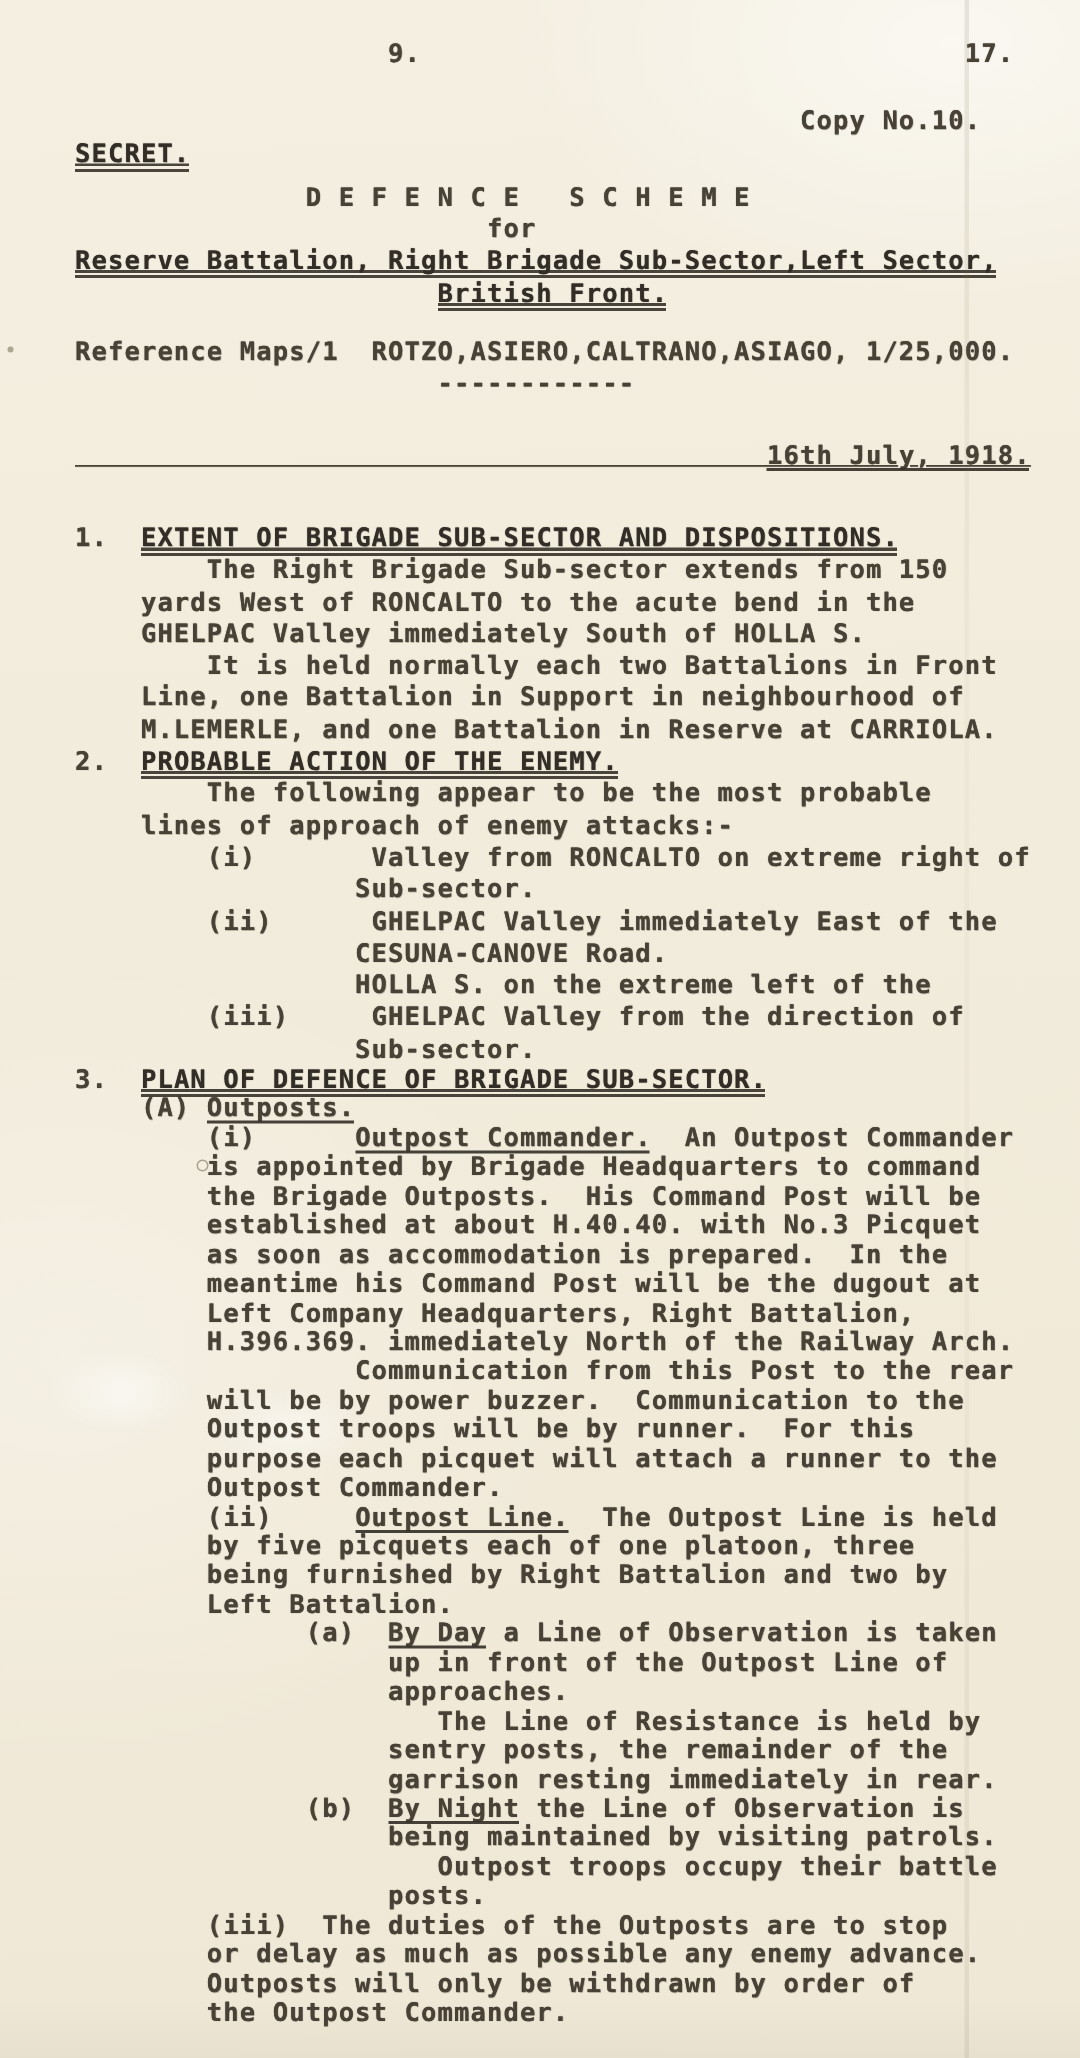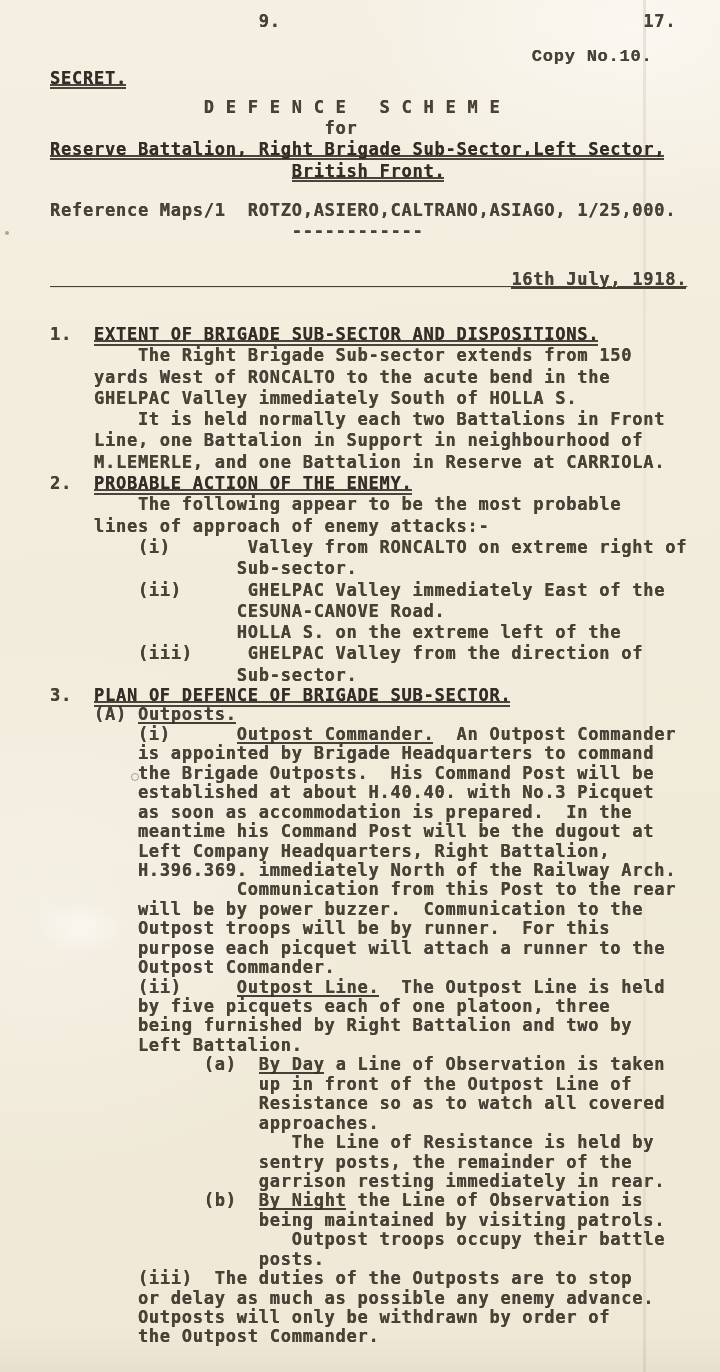--- a/index.html
+++ b/index.html
@@ -9,21 +9,21 @@
     font-family:"DejaVu Sans Mono", monospace;
   }
   .paper{
     position:relative;width:720px;height:1372px;overflow:hidden;
     background:
       radial-gradient(ellipse 420px 260px at 88% 2%, rgba(255,255,255,0.55), rgba(255,255,255,0) 70%),
       radial-gradient(ellipse 500px 400px at 6% 66%, rgba(255,255,255,0.28), rgba(255,255,255,0) 70%),
       linear-gradient(178deg, #f4efe1 0%, #f2ecdc 40%, #efe8d6 100%);
   }
   .content{
-    position:absolute;left:50px;top:11px;width:670px;
+    position:absolute;left:50px;top:26px;width:670px;
     font-size:17px;letter-spacing:0.75px;
     color:var(--ink,#474136);
     text-shadow:0 0 0.6px rgba(61,55,44,0.85), 0.4px 0.4px 0 rgba(61,55,44,0.25);
   }
   .line{white-space:pre;font-weight:bold;}
   .l21{line-height:21.3px;height:21.3px;}
   .l19{line-height:19.45px;height:19.45px;}
   .u1,.u2{position:relative;}
   .u1::after{
     content:"";position:absolute;left:0;right:1px;bottom:0;height:2px;
@@ -60,21 +60,21 @@
     background:linear-gradient(rgba(0,0,0,0), rgba(88,76,55,0.05));
   }
 </style>
 </head>
 <body style="--ink: #474136; --ink-heading: #322d26; background: rgb(242, 236, 220);">
 
 <div class="paper">
   <div class="ghost"></div>
   <div class="content">
       <div class="line l21"><span>                   9.                                 17.</span></div>
-      <div class="line l21" style="margin-top: 14px; font-family: Liberation Mono, monospace;"><span>                                            Copy No.10.</span></div>
+      <div class="line l21" style="margin-top: 24px;"><span>                                            Copy No.10.</span></div>
       <div class="line l21"><span class="u2">SECRET.</span></div>
       <div class="line l21" style="margin-top: 8px;"><span>              D E F E N C E   S C H E M E</span></div>
       <div class="line l21"><span>                         for</span></div>
       <div class="line l21"><span class="u2">Reserve Battalion, Right Brigade Sub-Sector,Left Sector,</span></div>
       <div class="line l21"><span>                      </span><span class="u2">British Front.</span></div>
       <div class="line l21" style="margin-top: 18px;"><span>Reference Maps/1  ROTZO,ASIERO,CALTRANO,ASIAGO, 1/25,000.</span></div>
       <div class="line l21"><span>                      ------------</span></div>
       <div class="line l21" style="margin-top: 26px; text-decoration: underline;"><span>                                          </span><span class="u1">16th July, 1918.</span></div>
       <div class="line l21" style="margin-top: 34px;"><span>1.  </span><span class="u2">EXTENT OF BRIGADE SUB-SECTOR AND DISPOSITIONS.</span></div>
       <div class="line l21"><span>        The Right Brigade Sub-sector extends from 150</span></div>
@@ -107,21 +107,20 @@
       <div class="line l19"><span>        will be by power buzzer.  Communication to the</span></div>
       <div class="line l19"><span>        Outpost troops will be by runner.  For this</span></div>
       <div class="line l19"><span>        purpose each picquet will attach a runner to the</span></div>
       <div class="line l19"><span>        Outpost Commander.</span></div>
       <div class="line l19"><span>        (ii)     </span><span class="u1">Outpost Line.</span><span>  The Outpost Line is held</span></div>
       <div class="line l19"><span>        by five picquets each of one platoon, three</span></div>
       <div class="line l19"><span>        being furnished by Right Battalion and two by</span></div>
       <div class="line l19"><span>        Left Battalion.</span></div>
       <div class="line l19"><span>              (a)  </span><span class="u1">By Day</span><span> a Line of Observation is taken</span></div>
       <div class="line l19"><span>                   up in front of the Outpost Line of</span></div>
-      <div class="line l19"><span>                   Resistance so as to watch all covered</span></div>
       <div class="line l19"><span>                   approaches.</span></div>
       <div class="line l19"><span>                      The Line of Resistance is held by</span></div>
       <div class="line l19"><span>                   sentry posts, the remainder of the</span></div>
       <div class="line l19"><span>                   garrison resting immediately in rear.</span></div>
       <div class="line l19"><span>              (b)  </span><span class="u1">By Night</span><span> the Line of Observation is</span></div>
       <div class="line l19"><span>                   being maintained by visiting patrols.</span></div>
       <div class="line l19"><span>                      Outpost troops occupy their battle</span></div>
       <div class="line l19"><span>                   posts.</span></div>
       <div class="line l19"><span>        (iii)  The duties of the Outposts are to stop</span></div>
       <div class="line l19"><span>        or delay as much as possible any enemy advance.</span></div>

